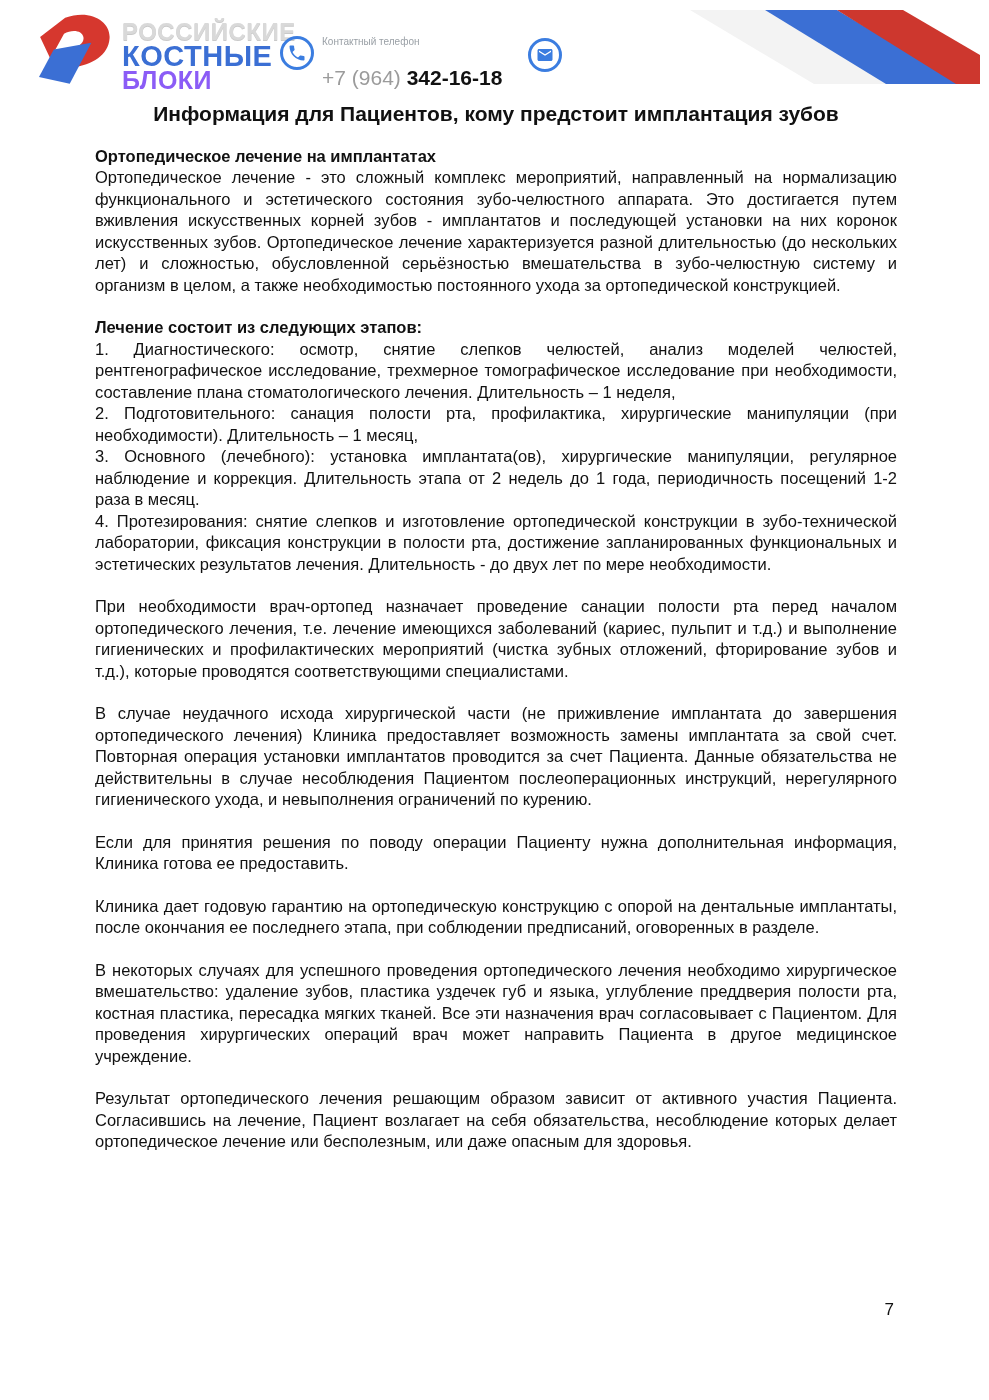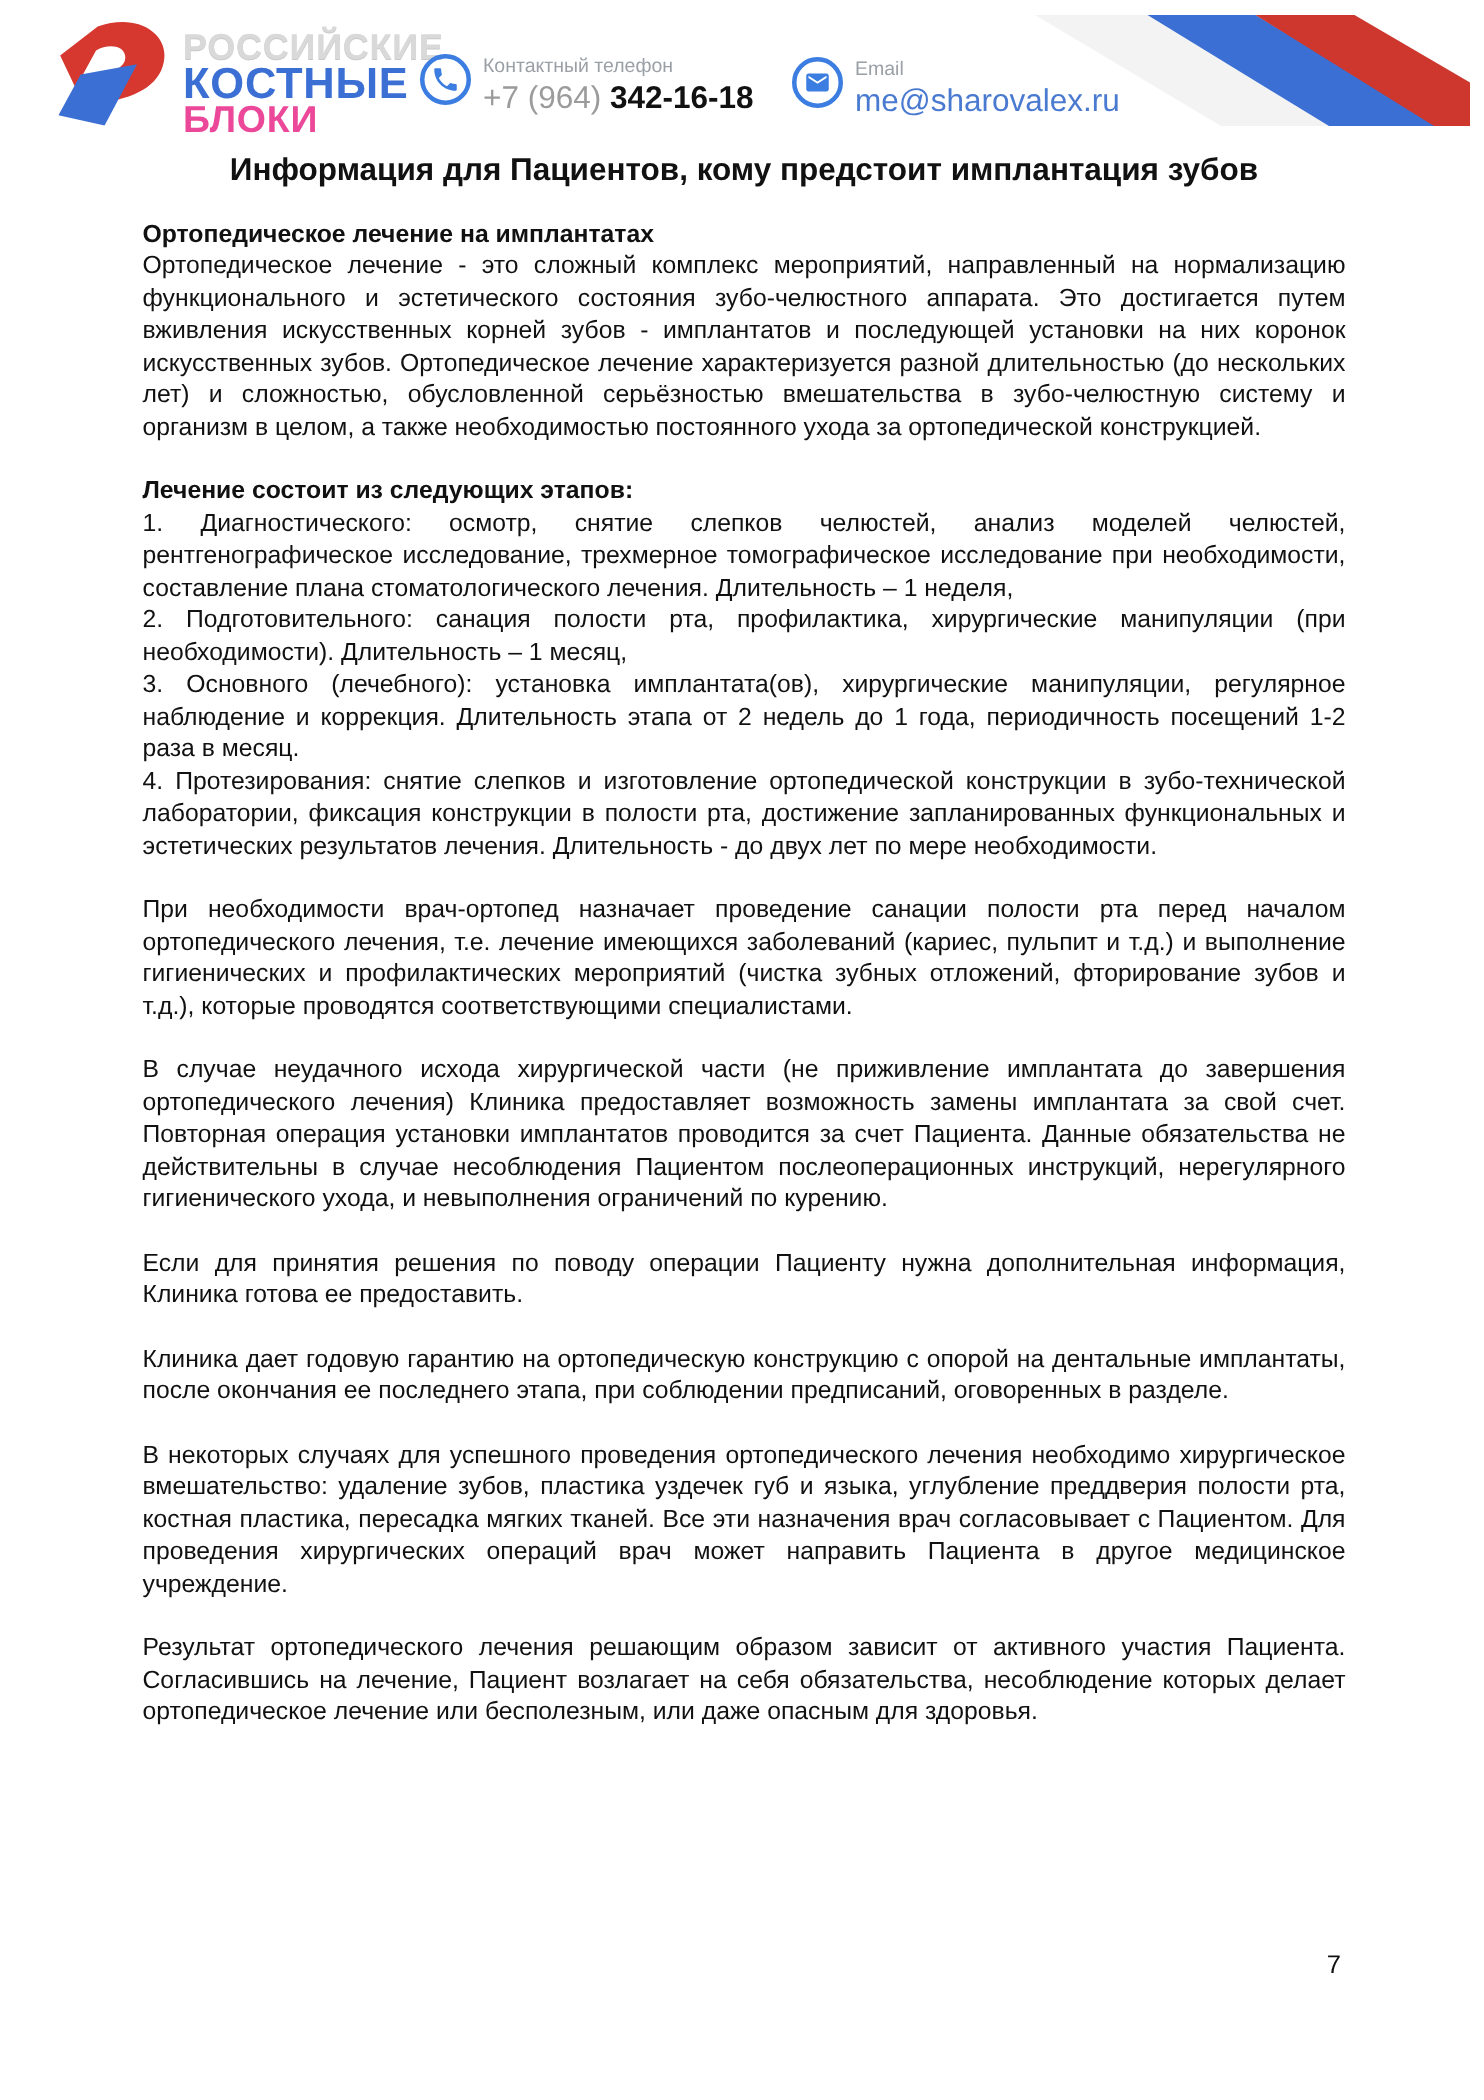--- a/index.html
+++ b/index.html
@@ -10,31 +10,31 @@
     overflow:hidden;
     font-family:"Liberation Sans", sans-serif;
     color:#111;
   }
   
   .logo{position:absolute;left:26px;top:12px;display:flex;align-items:flex-start;}
   .logo-mark{width:92px;height:82px;flex:0 0 auto;}
   .logo-text{margin-left:4px;margin-top:8px;line-height:24px;font-weight:bold;letter-spacing:.5px;}
   .logo-w1{font-size:24px;color:#d9d9d9;text-shadow:0 1px 0 #c9c9c9;}
   .logo-w2{font-size:29px;color:#3b6fd4;}
-  .logo-w3{font-size:25px;color:#ec4899;}
+  .logo-w3{font-size:25px;color:#8b5cf6;}
   .contact{position:absolute;top:36px;display:flex;align-items:flex-start;}
   .contact.phone{left:280px;}
   .contact.email{left:528px;top:38px;}
   .icon-circle{
     width:34px;height:34px;border:3px solid #3b7de0;border-radius:50%;
     display:flex;align-items:center;justify-content:center;flex:0 0 auto;
     box-sizing:border-box;
   }
   .contact-body{margin-left:8px;}
-  .contact-label{font-size:13px;color:#9aa0a6;margin-bottom:3px;}
+  .contact-label{font-size:10px;color:#9aa0a6;margin-bottom:19px;}
   .contact-value{font-size:21px;line-height:24px;white-space:nowrap;}
   .phone-gray{color:#9b9b9b;}
   .phone-black{color:#111;font-weight:600;}
   .email-address{color:#4a7ad0;}
   .flag{position:absolute;right:0;top:0;width:300px;height:110px;}
   
   .content{
     position:absolute;left:95px;top:103px;width:802px;
     font-size:16.5px;line-height:21.5px;
   }
@@ -76,24 +76,20 @@
     <div class="contact-value"><span class="phone-gray">+7 (964)</span> <span class="phone-black">342-16-18</span></div>
   </div>
 </div>
 
 <div class="contact email">
   <div class="icon-circle">
     <svg width="18" height="18" viewBox="0 0 24 24" aria-hidden="true">
       <path fill="#3b7de0" d="M20 4H4c-1.1 0-1.99.9-1.99 2L2 18c0 1.1.9 2 2 2h16c1.1 0 2-.9 2-2V6c0-1.1-.9-2-2-2zm0 4l-8 5-8-5V6l8 5 8-5v2z"></path>
     </svg>
   </div>
-  <div class="contact-body">
-    <div class="contact-label">Email</div>
-    <div class="contact-value email-address">me@sharovalex.ru</div>
-  </div>
 </div>
 
 <svg class="flag" viewBox="0 0 300 110" aria-hidden="true">
   <polygon points="1,10 76,10 200,84 125,84" fill="#f3f3f3"></polygon>
   <polygon points="76,10 148,10 272,84 197,84" fill="#3b6fd4"></polygon>
   <polygon points="148,10 214,10 291,55 291,84 267,84" fill="#cd372e"></polygon>
 </svg>
 
 <div class="content">
 

